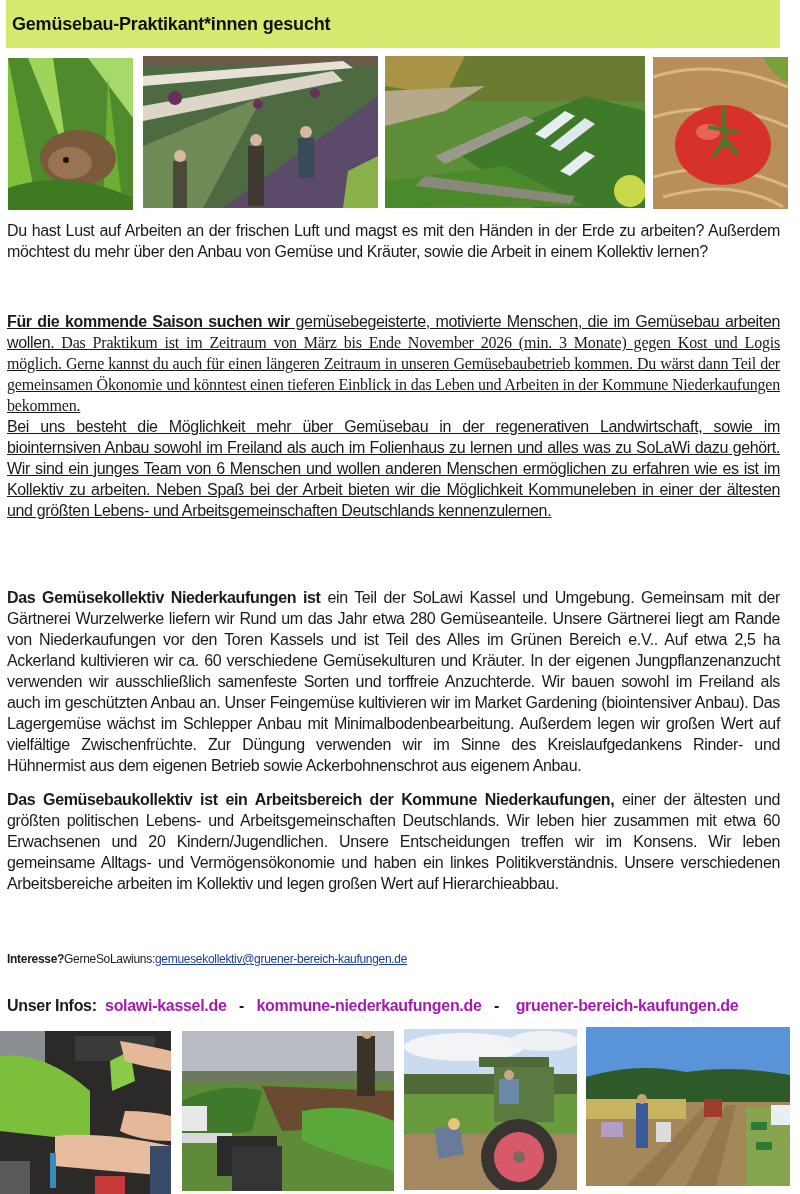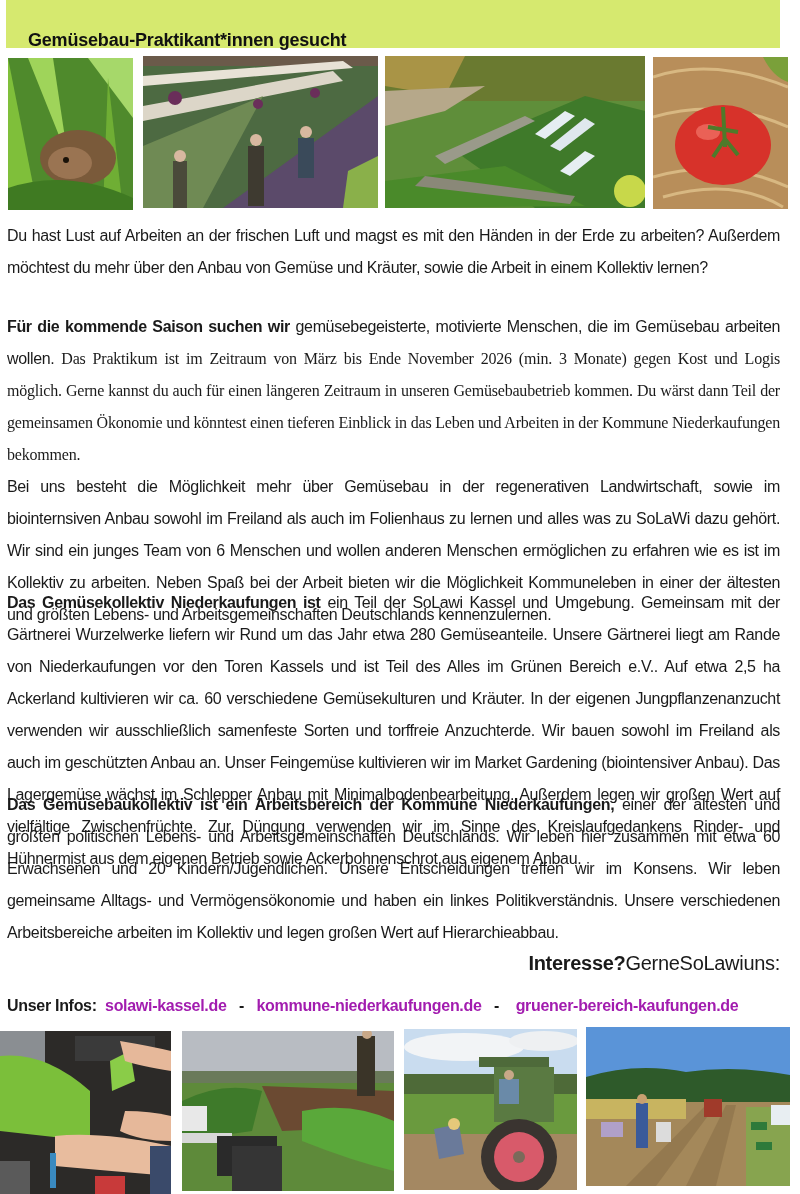--- a/index.html
+++ b/index.html
@@ -6,41 +6,41 @@
   body {
     width: 800px; height: 1194px; position: relative; overflow: hidden;
     font-family: "Liberation Sans", "DejaVu Sans", sans-serif;
     color: #1a1a1a;
   }
   .header {
     position: absolute; left: 6px; top: 0; width: 774px; height: 48px;
     background: #d6e96f;
   }
   .header h1 {
-    margin: 16px; position: absolute; left: 6px; top: 14px;
+    margin: 0; position: absolute; left: 6px; top: 14px;
     font-size: 18px; font-weight: bold; color: #111; letter-spacing: -0.2px;
     font-family: "Liberation Sans", sans-serif;
   }
   .photo { position: absolute; overflow: hidden; }
   .photo svg { width: 100%; height: 100%; display: block; }
 
   .text-block {
     position: absolute; left: 7px; width: 773px;
-    font-size: 16px; line-height: 32px; text-align: justify;
+    font-size: 16px; line-height: 21px; text-align: justify;
     font-family: "Liberation Sans", sans-serif;
     letter-spacing: -0.35px;
   }
   .text-block p { margin: 0; }
   .serif { font-family: "Liberation Serif", serif; letter-spacing: -0.2px; }
   b { font-weight: bold; }
 
   .contact-line {
     position: absolute; left: 7px; top: 952px; width: 773px; height: 22px;
-    display: flex; justify-content: flex-end; align-items: baseline;
-    font-size: 20px; font-family: "Liberation Sans", sans-serif; letter-spacing: -0.3px;
+    display: flex; justify-content: flex-start; align-items: baseline;
+    font-size: 12px; font-family: "Liberation Sans", sans-serif; letter-spacing: -0.3px;
   }
   .contact-line a { color: #1a3a9a; text-decoration: underline; }
   .info-line {
     position: absolute; left: 7px; top: 997px; width: 773px; height: 22px;
     font-size: 16px; font-weight: bold; font-family: "Liberation Sans", sans-serif;
     letter-spacing: -0.3px; white-space: pre;
   }
   .info-line a { color: #a21caf; text-decoration: none; }
 </style>
 </head>
@@ -107,21 +107,21 @@
     <ellipse cx="55" cy="75" rx="12" ry="8" fill="#f2756a" opacity="0.7"></ellipse>
     <path d="M70 50 L72 90 M55 70 L85 75 M60 100 L72 82 L85 98" stroke="#4e7a2a" stroke-width="4" fill="none"></path>
     <path d="M110 0 L135 0 L135 25 Q120 20 110 0Z" fill="#7aa03a"></path>
   </svg>
 </div>
 
 <div class="text-block" style="top:220px;">
   <p>Du hast Lust auf Arbeiten an der frischen Luft und magst es mit den Händen in der Erde zu arbeiten? Außerdem möchtest du mehr über den Anbau von Gemüse und Kräuter, sowie die Arbeit in einem Kollektiv lernen?</p>
 </div>
 
-<div class="text-block" style="top:311px;">
+<div class="text-block" style="top:311px;text-decoration:underline;">
   <p>
     <b>Für die kommende Saison suchen wir</b><span> gemüsebegeisterte, motivierte Menschen, die im Gemüsebau arbeiten wollen.</span><span class="serif"> Das Praktikum ist im Zeitraum von März bis Ende November 2026 (min. 3 Monate) gegen Kost und Logis möglich. Gerne kannst du auch für einen längeren Zeitraum in unseren Gemüsebaubetrieb kommen. Du wärst dann Teil der gemeinsamen Ökonomie und könntest einen tieferen Einblick in das Leben und Arbeiten in der Kommune Niederkaufungen bekommen.</span>
   </p>
   <p>Bei uns besteht die Möglichkeit mehr über Gemüsebau in der regenerativen Landwirtschaft, sowie im biointernsiven Anbau sowohl im Freiland als auch im Folienhaus zu lernen und alles was zu SoLaWi dazu gehört. Wir sind ein junges Team von 6 Menschen und wollen anderen Menschen ermöglichen zu erfahren wie es ist im Kollektiv zu arbeiten. Neben Spaß bei der Arbeit bieten wir die Möglichkeit Kommuneleben in einer der ältesten und größten Lebens- und Arbeitsgemeinschaften Deutschlands kennenzulernen.</p>
 </div>
 
 <div class="text-block" style="top:587px;">
   <p>
     <b>Das Gemüsekollektiv Niederkaufungen ist</b><span> ein Teil der SoLawi Kassel und Umgebung. Gemeinsam mit der Gärtnerei Wurzelwerke liefern wir Rund um das Jahr etwa 280 Gemüseanteile. Unsere Gärtnerei liegt am Rande von Niederkaufungen vor den Toren Kassels und ist Teil des Alles im Grünen Bereich e.V.. Auf etwa 2,5 ha Ackerland kultivieren wir ca. 60 verschiedene Gemüsekulturen und Kräuter. In der eigenen Jungpflanzenanzucht verwenden wir ausschließlich samenfeste Sorten und torffreie Anzuchterde. Wir bauen sowohl im Freiland als auch im geschützten Anbau an. Unser Feingemüse kultivieren wir im Market Gardening (biointensiver Anbau). Das Lagergemüse wächst im Schlepper Anbau mit Minimalbodenbearbeitung. Außerdem legen wir großen Wert auf vielfältige Zwischenfrüchte. Zur Düngung verwenden wir im Sinne des Kreislaufgedankens Rinder- und Hühnermist aus dem eigenen Betrieb sowie Ackerbohnenschrot aus eigenem Anbau.</span>
   </p>
@@ -131,20 +131,21 @@
   <p>
     <b>Das Gemüsebaukollektiv ist ein Arbeitsbereich der Kommune Niederkaufungen,</b><span> einer der ältesten und größten politischen Lebens- und Arbeitsgemeinschaften Deutschlands. Wir leben hier zusammen mit etwa 60 Erwachsenen und 20 Kindern/Jugendlichen. Unsere Entscheidungen treffen wir im Konsens. Wir leben gemeinsame Alltags- und Vermögensökonomie und haben ein linkes Politikverständnis. Unsere verschiedenen Arbeitsbereiche arbeiten im Kollektiv und legen großen Wert auf Hierarchieabbau.</span>
   </p>
 </div>
 
 <div class="contact-line">
   <b>Interesse?</b>
   <span>Gerne</span>
   <span>SoLawi</span>
   <span>uns:</span>
+  <a title="gemuesekollektiv@gruener-bereich-kaufungen.de">gemuesekollektiv@gruener-bereich-kaufungen.de</a>
 </div>
 
 <div class="info-line"><span>Unser Infos:</span>  <a>solawi-kassel.de</a>   <span>-</span>   <a>kommune-niederkaufungen.de</a>   <span>-</span>    <a>gruener-bereich-kaufungen.de</a></div>
 
 <div class="photo" style="left:0px;top:1031px;width:171px;height:163px;">
   <svg viewBox="0 0 171 163" preserveAspectRatio="none">
     <rect width="171" height="163" fill="#2c2a28"></rect>
     <rect width="45" height="40" fill="#8a8e92"></rect>
     <rect x="75" y="5" width="80" height="25" fill="#3a3a3a"></rect>
     <path d="M0 25 Q45 20 90 60 L90 110 L0 100Z" fill="#7bbf3a"></path>

